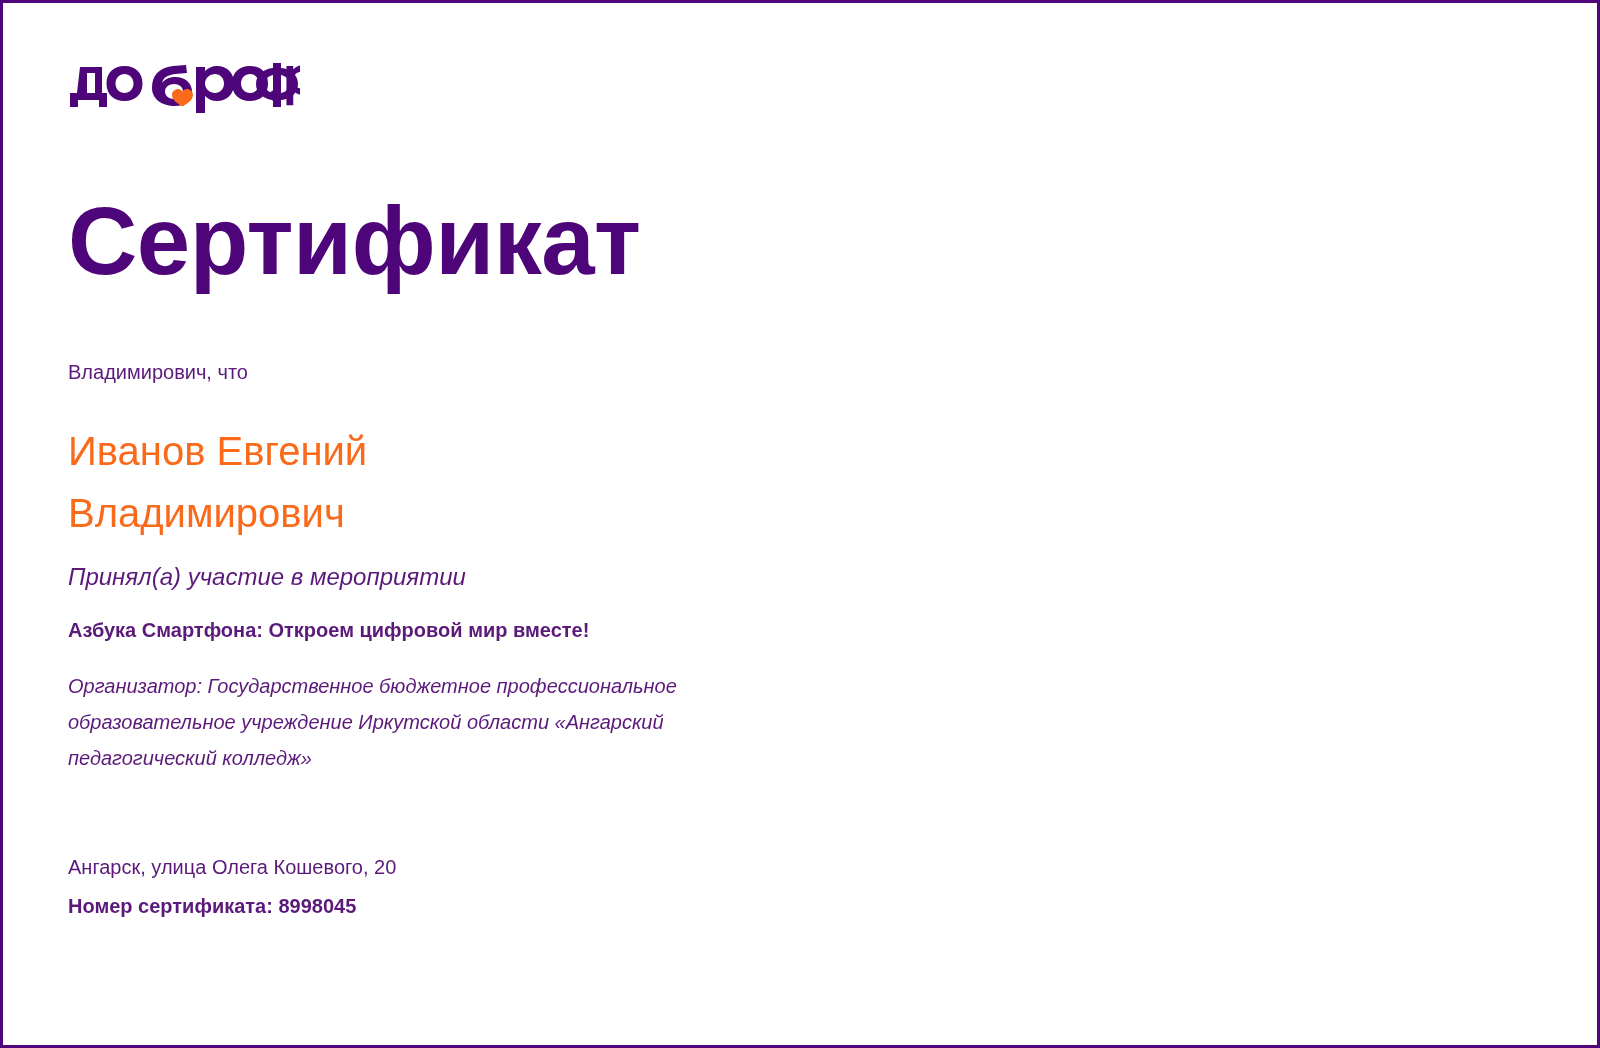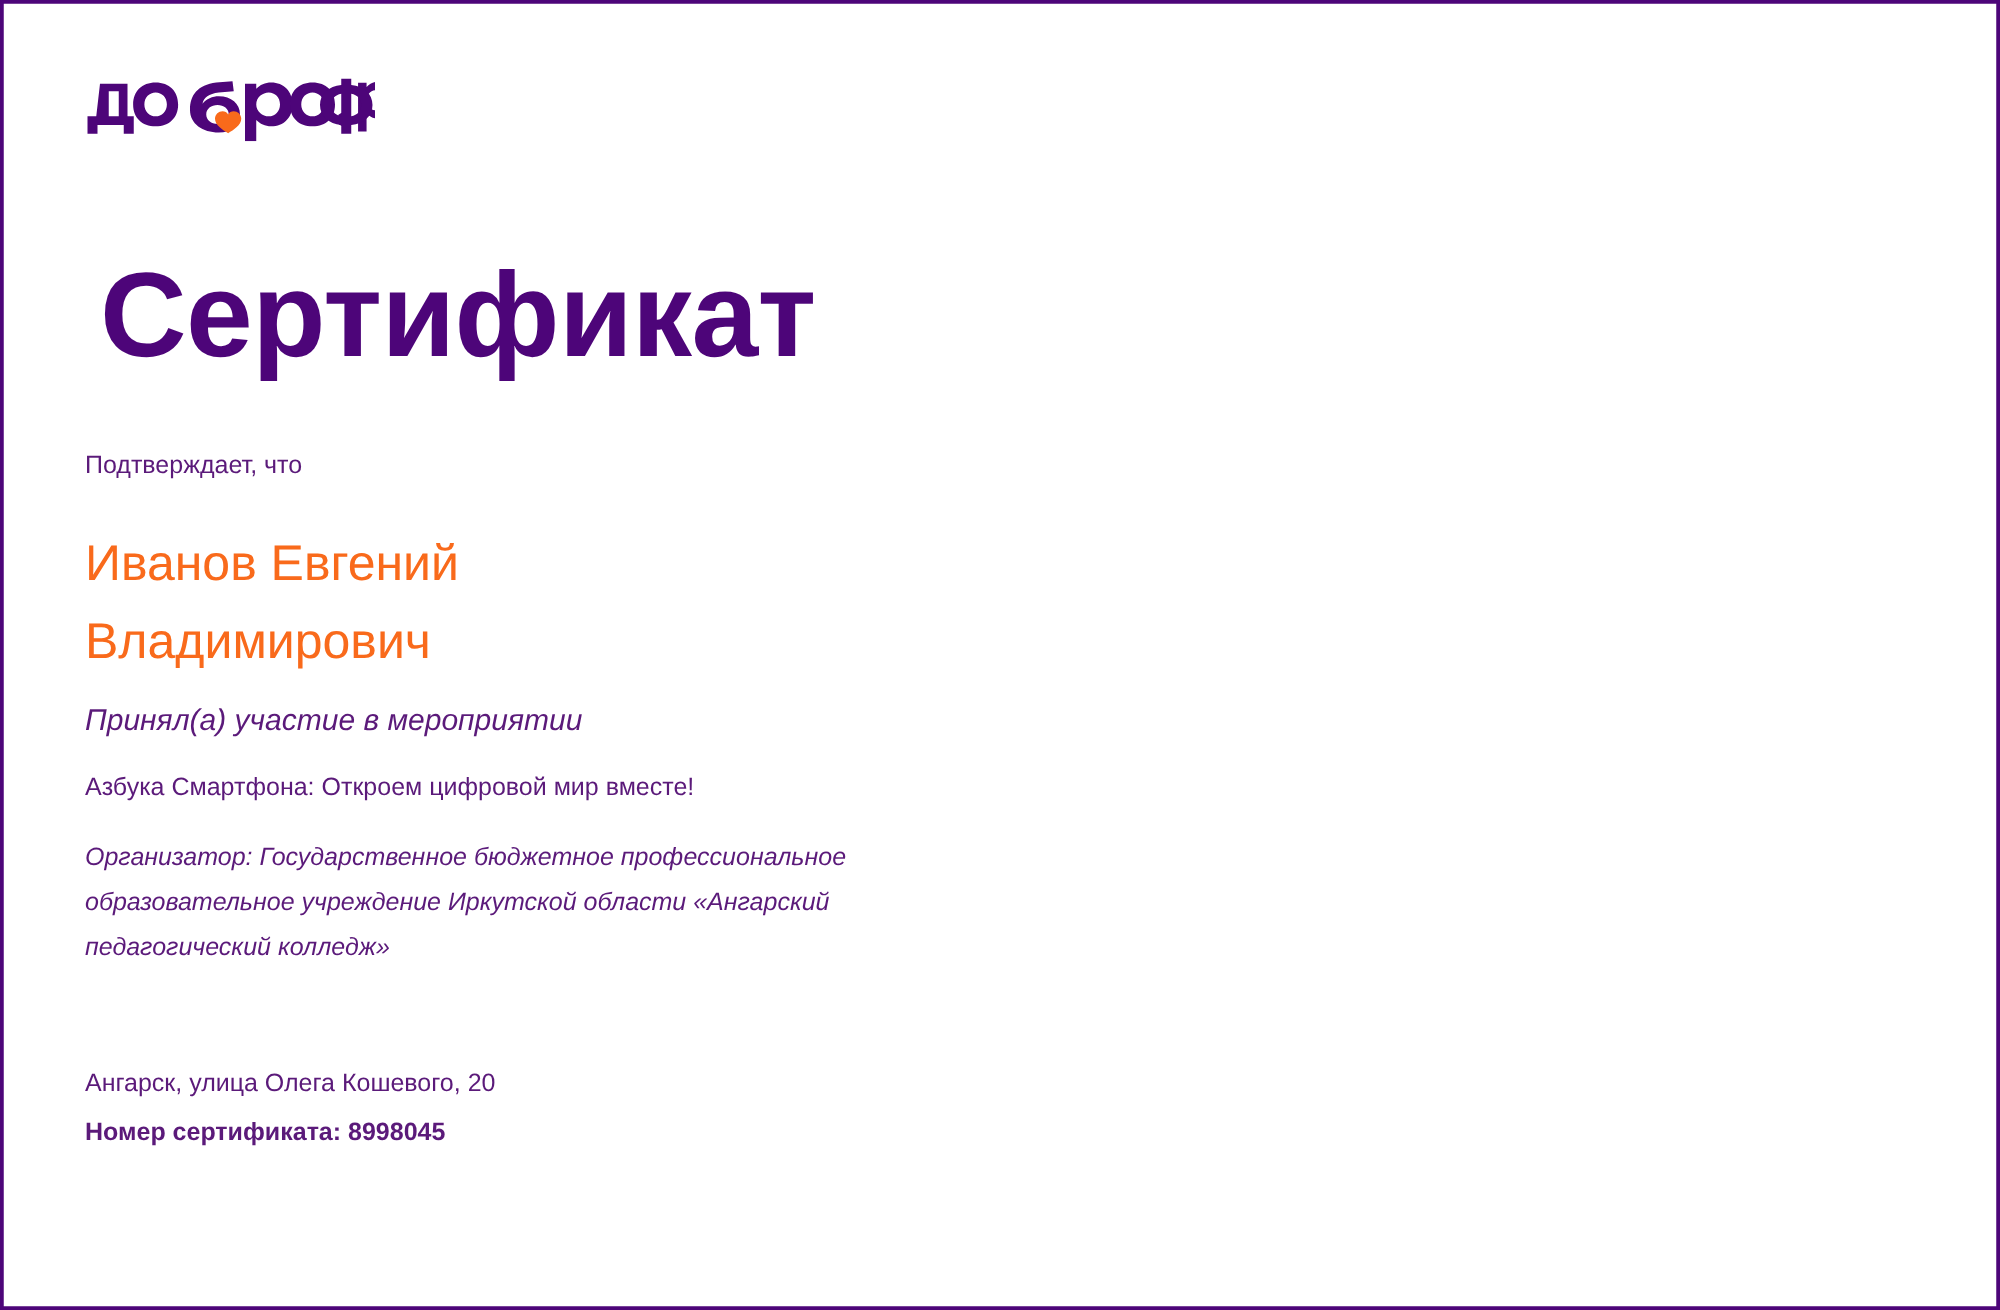--- a/index.html
+++ b/index.html
@@ -40,21 +40,21 @@
   }
   .logo-svg {
     display: block;
   }
 
   
   .title {
     position: absolute;
     left: 0;
     top: 188px;
-    margin: 12px;
+    margin: 0;
     font-size: 96px;
     line-height: 1.05;
     font-weight: bold;
     color: #4d0579;
     letter-spacing: -0.5px;
     white-space: nowrap;
   }
 
   
   .confirm-line {
@@ -93,21 +93,21 @@
   }
 
   
   .event {
     position: absolute;
     left: 0;
     top: 613px;
     margin: 0;
     font-size: 20px;
     line-height: 28px;
-    font-weight: normal;
+    font-weight: bold;
     color: #5b1a7a;
   }
 
   
   .organizer {
     position: absolute;
     left: 0;
     top: 665px;
     margin: 0;
     width: 680px;
@@ -159,21 +159,21 @@
           <path d="M219 6 L227 6 L227 10 C230 7 234 5 238 5 C248 5 255 12 255 22.5 C255 33 248 40 238 40 C234 40 230 38 227 35 L227 52 L219 52 Z M236 13 C231 13 227 17 227 22.5 C227 28 231 32 236 32 C241 32 245 28 245 22.5 C245 17 241 13 236 13 Z" transform="scale(0.85) translate(38,0)"></path>
 
           <path d="M206 -2 L214 -2 L214 3 C224 4 231 10 231 19 C231 28 224 34 214 35 L214 42 L206 42 L206 35 C196 34 189 28 189 19 C189 10 196 4 206 3 Z M206 10 C201 11 198 14 198 19 C198 24 201 27 206 28 Z M214 10 L214 28 C219 27 222 24 222 19 C222 14 219 11 214 10 Z" transform="translate(-1,4)"></path>
         </g>
         <path d="M104 42 C104 38.5 107 36 110 36 C112 36 113.5 37 114.5 38.5 C115.5 37 117 36 119 36 C122 36 125 38.5 125 42 C125 47 119 51 114.5 53.5 C110 51 104 47 104 42 Z" fill="#f96a1b" transform="translate(0,-8) scale(1)"></path>
       </svg>
     </div>
 
     <h1 class="title">Сертификат</h1>
 
-    <p class="confirm-line">Подтверждает, что</p>
+    <p class="confirm-line">Владимирович, что</p>
 
     <p class="recipient">Иванов Евгений Владимирович</p>
 
     <p class="participation">Принял(а) участие в мероприятии</p>
 
     <p class="event">Азбука Смартфона: Откроем цифровой мир вместе!</p>
 
     <p class="organizer">Организатор: Государственное бюджетное профессиональное образовательное учреждение Иркутской области «Ангарский педагогический колледж»</p>
 
     <div class="footer">

